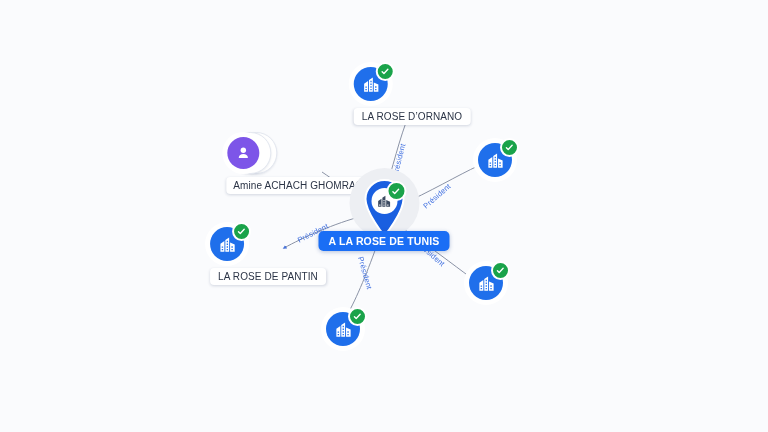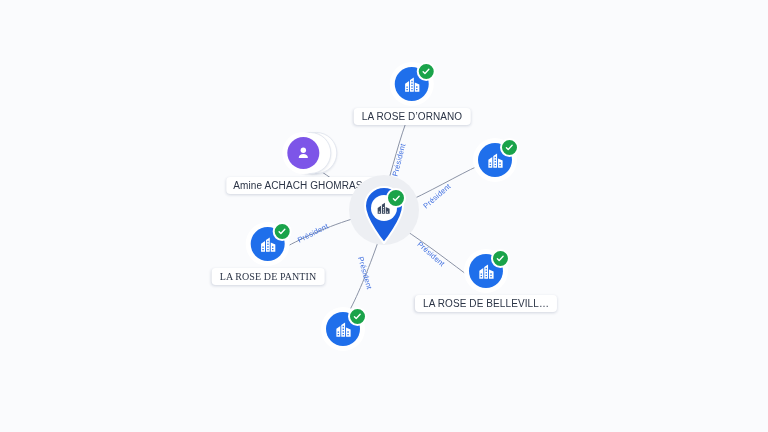--- a/index.html
+++ b/index.html
@@ -9,21 +9,21 @@
     font-family:"Liberation Sans", sans-serif;
     overflow:hidden;
     position:relative;
   }
   .edges{position:absolute;left:0;top:0;width:768px;height:432px;pointer-events:none;}
 
   
   .node{
     position:absolute;
     transform:translate(-50%,-50%);
-    display:flex;flex-direction:column;align-items:center;
+    display:flex;flex-direction:column;align-items:flex-start;
   }
 
   
   .circle-node{
     position:relative;
     width:34px;height:34px;
     border-radius:50%;
     background:#1f6feb;
     display:flex;align-items:center;justify-content:center;
     box-shadow:0 0 0 5px #ffffff, 0 1px 3px rgba(25,45,90,.22);
@@ -200,39 +200,38 @@
       <path fill="#ffffff" d="M3 21V11l5-3.5V21H3zm1.6-1.6h1.8v-1.8H4.6v1.8zm0-3.2h1.8v-1.8H4.6v1.8z"></path>
       <path fill="#ffffff" d="M9.2 21V6.3L14 3v18H9.2zm1.7-1.6h1.6v-1.8h-1.6v1.8zm0-3.4h1.6v-1.8h-1.6v1.8zm0-3.4h1.6v-1.8h-1.6v1.8zm0-3.4h1.6V7.4h-1.6v1.8z"></path>
       <path fill="#ffffff" d="M15.2 21V9.4L21 12v9h-5.8zm1.7-1.6h1.7v-1.8h-1.7v1.8zm0-3.4h1.7v-1.8h-1.7v1.8z"></path>
     </svg>
     <div class="badge">
       <svg viewBox="0 0 16 16">
         <path d="M2.5 8.3l3.2 3.4 7-7.6" fill="none" stroke="#ffffff" stroke-width="2.4" stroke-linecap="round" stroke-linejoin="round"></path>
       </svg>
     </div>
   </div>
-  <div class="label">LA ROSE DE BELLEVILL…</div>
 </div>
 
 <div class="node" style="left:343px;top:329px;">
   <div class="circle-node">
     <svg viewBox="0 0 24 24">
       <path fill="#ffffff" d="M3 21V11l5-3.5V21H3zm1.6-1.6h1.8v-1.8H4.6v1.8zm0-3.2h1.8v-1.8H4.6v1.8z"></path>
       <path fill="#ffffff" d="M9.2 21V6.3L14 3v18H9.2zm1.7-1.6h1.6v-1.8h-1.6v1.8zm0-3.4h1.6v-1.8h-1.6v1.8zm0-3.4h1.6v-1.8h-1.6v1.8zm0-3.4h1.6V7.4h-1.6v1.8z"></path>
       <path fill="#ffffff" d="M15.2 21V9.4L21 12v9h-5.8zm1.7-1.6h1.7v-1.8h-1.7v1.8zm0-3.4h1.7v-1.8h-1.7v1.8z"></path>
     </svg>
     <div class="badge">
       <svg viewBox="0 0 16 16">
         <path d="M2.5 8.3l3.2 3.4 7-7.6" fill="none" stroke="#ffffff" stroke-width="2.4" stroke-linecap="round" stroke-linejoin="round"></path>
       </svg>
     </div>
   </div>
 </div>
 
-<div class="node" style="left:268px;top:256px;font-family:Liberation Serif, serif;">
+<div class="node" style="left:268px;top:256px;">
   <div class="circle-node">
     <svg viewBox="0 0 24 24">
       <path fill="#ffffff" d="M3 21V11l5-3.5V21H3zm1.6-1.6h1.8v-1.8H4.6v1.8zm0-3.2h1.8v-1.8H4.6v1.8z"></path>
       <path fill="#ffffff" d="M9.2 21V6.3L14 3v18H9.2zm1.7-1.6h1.6v-1.8h-1.6v1.8zm0-3.4h1.6v-1.8h-1.6v1.8zm0-3.4h1.6v-1.8h-1.6v1.8zm0-3.4h1.6V7.4h-1.6v1.8z"></path>
       <path fill="#ffffff" d="M15.2 21V9.4L21 12v9h-5.8zm1.7-1.6h1.7v-1.8h-1.7v1.8zm0-3.4h1.7v-1.8h-1.7v1.8z"></path>
     </svg>
     <div class="badge">
       <svg viewBox="0 0 16 16">
         <path d="M2.5 8.3l3.2 3.4 7-7.6" fill="none" stroke="#ffffff" stroke-width="2.4" stroke-linecap="round" stroke-linejoin="round"></path>
       </svg>
@@ -268,14 +267,15 @@
           <path fill="#3c4a60" d="M8.8 20.5V7.2L13.4 4v16.5H8.8zm1.7-1.5h1.5v-1.8h-1.5V19zm0-3.3h1.5v-1.8h-1.5v1.8zm0-3.3h1.5V10.6h-1.5v1.8z"></path>
           <path fill="#3c4a60" d="M14.6 20.5v-10l5.8 2.5v7.5h-5.8zm1.6-1.5h1.7v-1.8h-1.7V19z"></path>
         </svg>
       </div>
       <div class="pin-badge">
         <svg viewBox="0 0 16 16">
           <path d="M2.5 8.3l3.2 3.4 7-7.6" fill="none" stroke="#ffffff" stroke-width="2.4" stroke-linecap="round" stroke-linejoin="round"></path>
         </svg>
       </div>
     </div>
+    <div class="label-selected">A LA ROSE DE TUNIS</div>
   </div>
 </div>
 
 </body></html>

